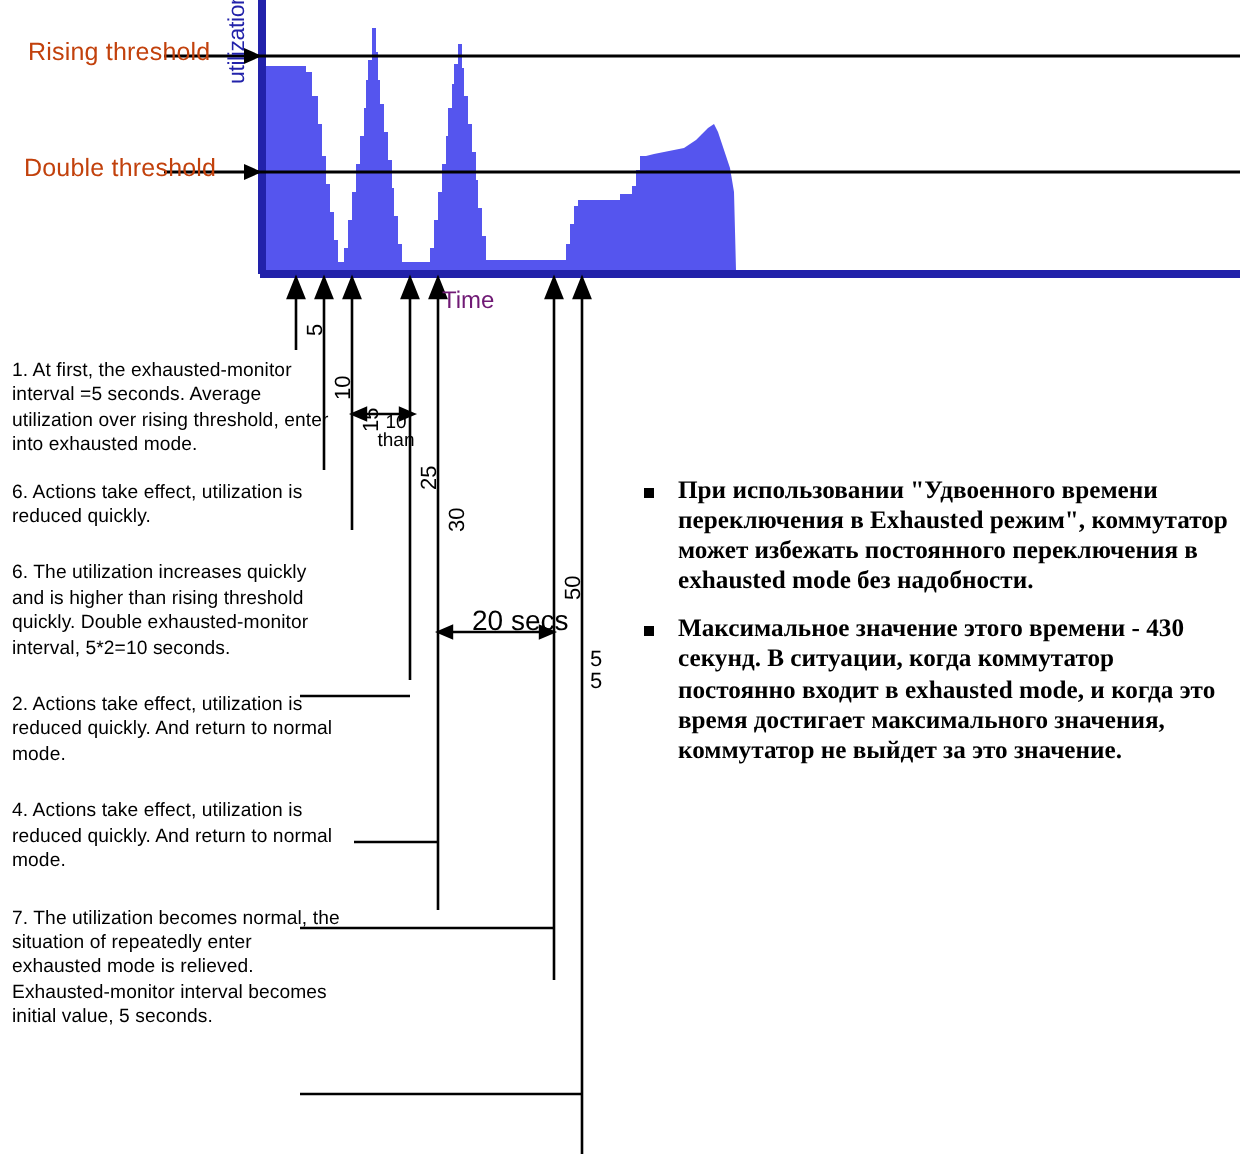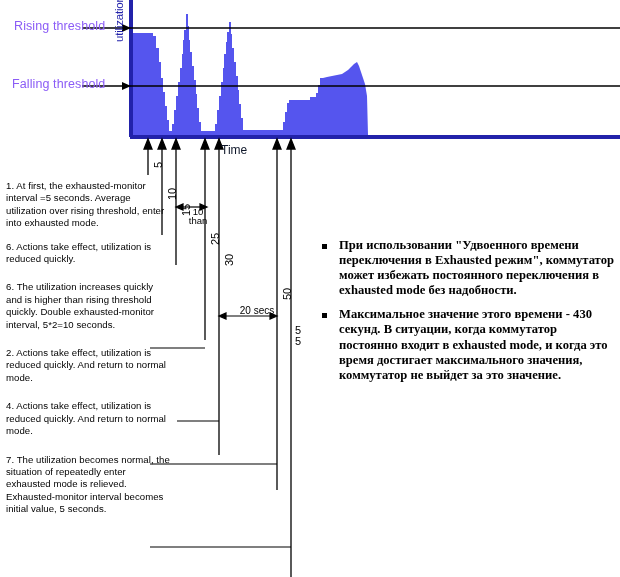--- a/index.html
+++ b/index.html
@@ -25,21 +25,21 @@
     position: absolute;
     left: 0; top: 0;
     width: 620px; height: 577px;
   }
 
   
   .threshold-label {
     position: absolute;
     font-family: "Liberation Sans", sans-serif;
     font-size: 12.5px;
-    color: #8b5cf6;
+    color: #c2410c;
     white-space: nowrap;
     letter-spacing: 0.1px;
   }
   #rising-threshold-label { left: 14px; top: 19px; }
   #falling-threshold-label { left: 12px; top: 77px; }
 
   
   #y-axis-title {
     position: absolute;
     left: 113px;
@@ -51,21 +51,21 @@
     transform: rotate(-90deg);
     transform-origin: left top;
     white-space: nowrap;
     letter-spacing: -0.2px;
   }
   #x-axis-title {
     position: absolute;
     left: 221px;
     top: 143px;
     font-size: 12px;
-    color: #0f172a;
+    color: #701a75;
     font-family: "Liberation Sans", sans-serif;
     white-space: nowrap;
   }
 
   
   .tick-num {
     position: absolute;
     font-size: 11px;
     color: #000000;
     font-family: "Liberation Sans", sans-serif;
@@ -81,21 +81,21 @@
     font-size: 9.5px;
     color: #000000;
     font-family: "Liberation Sans", sans-serif;
     white-space: nowrap;
     text-align: center;
     line-height: 9px;
   }
   #secs-10-label { left: 186px; top: 207px; width: 24px; }
   #secs-20-label {
     left: 236px; top: 306px; width: 42px;
-    font-size: 10px;
+    font-size: 14px;
   }
   #label-55 {
     position: absolute;
     left: 295px; top: 325px;
     width: 12px;
     font-size: 11px;
     line-height: 11px;
     color: #000000;
     font-family: "Liberation Sans", sans-serif;
     text-align: left;
@@ -246,21 +246,21 @@
 
     <g stroke="#000000" stroke-width="1.2" fill="none">
       <path d="M150,348 L205,348"></path>
       <path d="M177,421 L219,421"></path>
       <path d="M150,464 L277,464"></path>
       <path d="M150,547 L291,547"></path>
     </g>
   </svg>
 
   <div class="threshold-label" id="rising-threshold-label">Rising threshold</div>
-  <div class="threshold-label" id="falling-threshold-label">Falling threshold</div>
+  <div class="threshold-label" id="falling-threshold-label">Double threshold</div>
 
   <div id="y-axis-title">utilization</div>
   <div id="x-axis-title">Time</div>
 
   <div class="tick-num" style="left:152px; top:168px;">5</div>
   <div class="tick-num" style="left:166px; top:200px;">10</div>
   <div class="tick-num" style="left:180px; top:216px;">15</div>
   <div class="tick-num" style="left:209px; top:245px;">25</div>
   <div class="tick-num" style="left:223px; top:266px;">30</div>
   <div class="tick-num" style="left:281px; top:300px;">50</div>

